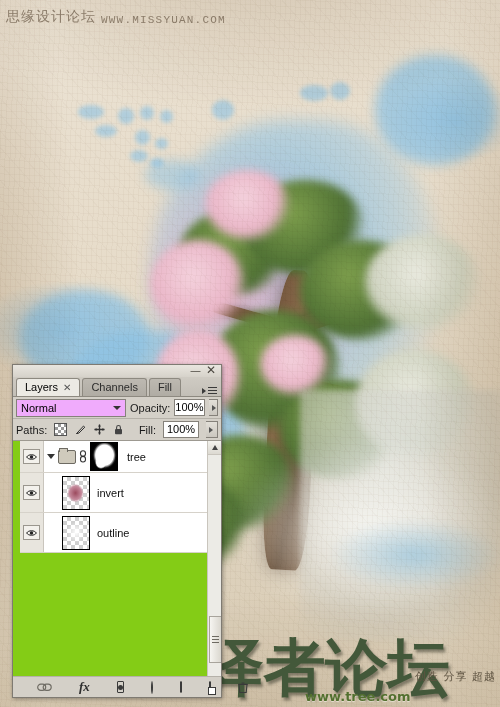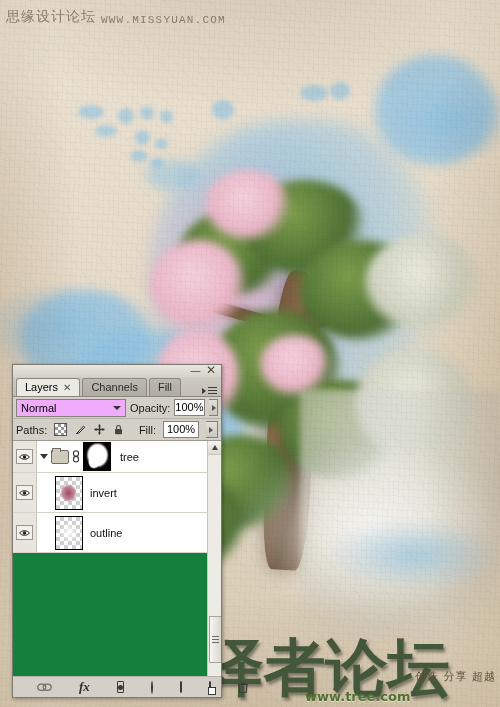--- a/index.html
+++ b/index.html
@@ -109,21 +109,21 @@
   .spin:after{content:"";position:absolute;left:3px;top:5px;width:0;height:0;
     border-top:3px solid transparent;border-bottom:3px solid transparent;border-left:4px solid #555;}
   .lockrow{display:flex;align-items:center;height:21px;padding:0 3px;gap:7px;background:#d4d0c8;
     border-bottom:1px solid #9d9991;}
   .lockicons{display:flex;align-items:center;gap:8px;}
   .ic{width:11px;height:11px;display:block;cursor:pointer;}
   .ic-checker{background-image:linear-gradient(45deg,#999 25%,transparent 25%,transparent 75%,#999 75%),
     linear-gradient(45deg,#999 25%,#fff 25%,#fff 75%,#999 75%);
     background-size:6px 6px;background-position:0 0,3px 3px;border:1px solid #555;}
 
-  .layerlist{position:relative;background:#15803d;height:235px;overflow:hidden;}
+  .layerlist{position:relative;background:#84cc16;height:235px;overflow:hidden;padding-left:7px;}
   .row{display:flex;align-items:center;height:39px;border-bottom:1px solid #d6d2ca;background:#fff;cursor:pointer;}
   .row.sel{background:#3f8ae0;color:#fff;}
   .row.sel .name{color:#fff;font-weight:700;}
   .eyecell{width:23px;height:100%;display:flex;align-items:center;justify-content:center;
     background:#e8e5de;border-right:1px solid #c9c5bd;cursor:pointer;}
   .row.sel .eyecell{background:#e8e5de;}
   .eyebox{width:15px;height:13px;border:1px solid #9a968e;background:#f3f1ec;display:flex;align-items:center;justify-content:center;}
   .indent{width:18px;height:100%;}
   .twisty{width:14px;display:flex;align-items:center;justify-content:center;cursor:pointer;}
   .twisty i{width:0;height:0;border-left:4px solid transparent;border-right:4px solid transparent;border-top:5px solid #333;}

